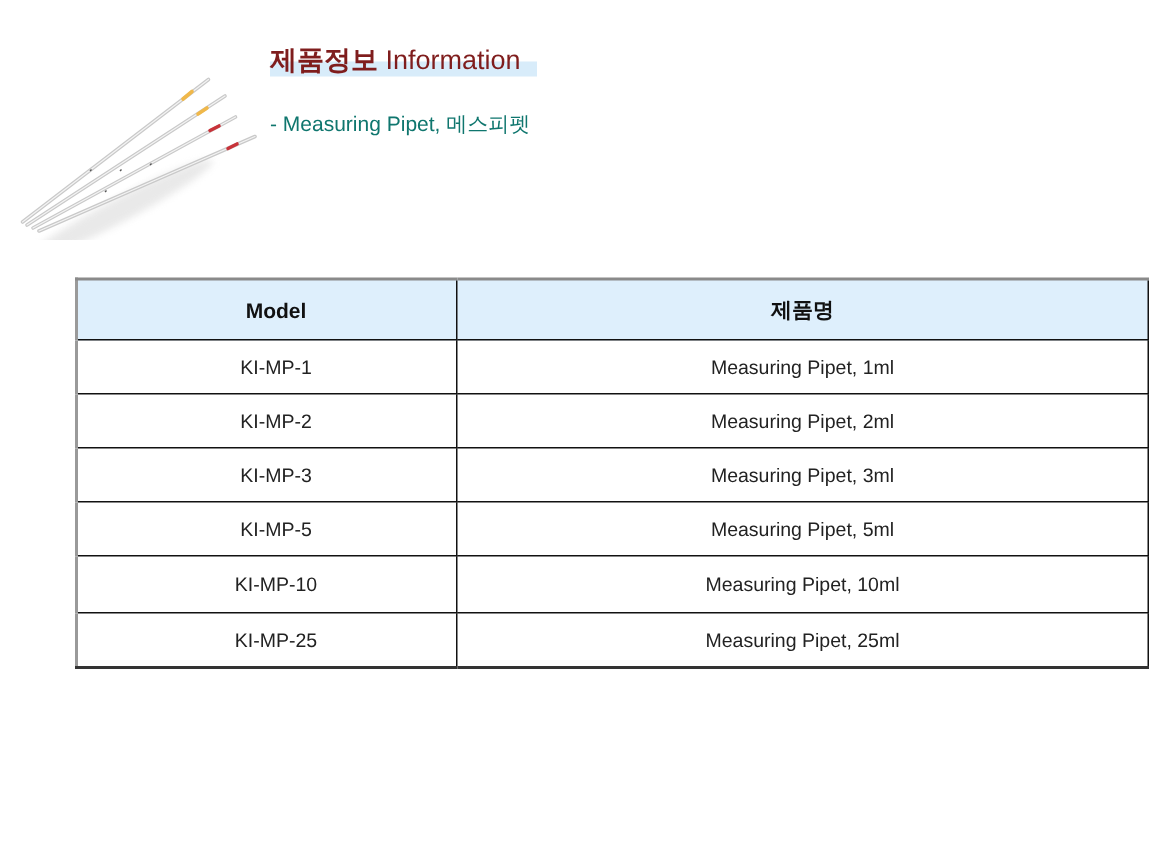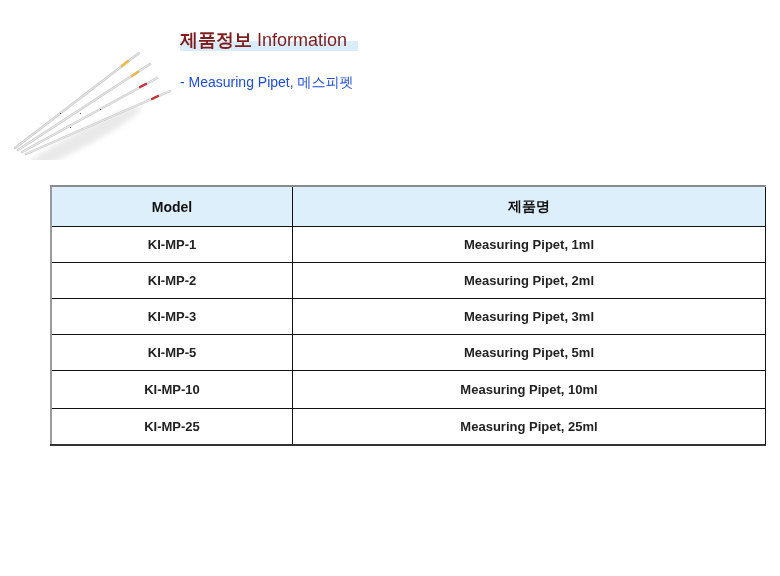--- a/index.html
+++ b/index.html
@@ -10,34 +10,34 @@
   .pipettes { position: absolute; left: 0; top: 40px; width: 180px; height: 120px; }
   .title-wrap { position: absolute; left: 180px; top: 28px; height: 24px; }
   .title-hl {
     position: absolute; left: 0; top: 13px; width: 178px; height: 10px; background: #d8ecfa;
   }
   .title {
     position: relative; font-size: 18px; line-height: 24px; white-space: nowrap; color: #7f1d1d;
   }
   .title .ko { font-weight: bold; }
   .subtitle {
-    position: absolute; left: 180px; top: 74px; font-size: 14px; color: #1d4ed8; white-space: nowrap;
+    position: absolute; left: 180px; top: 74px; font-size: 14px; color: #0f766e; white-space: nowrap;
   }
   table.spec {
     position: absolute; left: 50px; top: 185px; width: 716px; border-collapse: collapse;
     font-size: 13px; color: #222;
   }
   table.spec th, table.spec td {
     text-align: center; padding: 0; border: 1px solid #111;
   }
   table.spec th { background: #deeffc; font-weight: bold; font-size: 14px; height: 39px; color: #111; }
   table.spec tr.head th { border-top: 2px solid #8a8a8a; }
-  table.spec td { height: 35px; font-weight: bold; }
+  table.spec td { height: 35px; }
   table.spec tr.row-tall td { height: 37px; text-align: center; }
-  table.spec td:first-child, table.spec th:first-child { border-left: 2px solid #9a9a9a; width: 240px; }
+  table.spec td:first-child, table.spec th:first-child { border-left: 2px solid #9a9a9a; width: 240px; padding-left: 12px; }
   table.spec tr:last-child td { border-bottom: 2px solid #333; }
 </style>
 </head>
 <body>
 
 <div class="pipettes">
   <svg width="180" height="120" viewBox="0 0 180 120">
     <defs>
       <filter id="sh" x="-20%" y="-20%" width="140%" height="160%">
         <feGaussianBlur stdDeviation="2.5"></feGaussianBlur>

